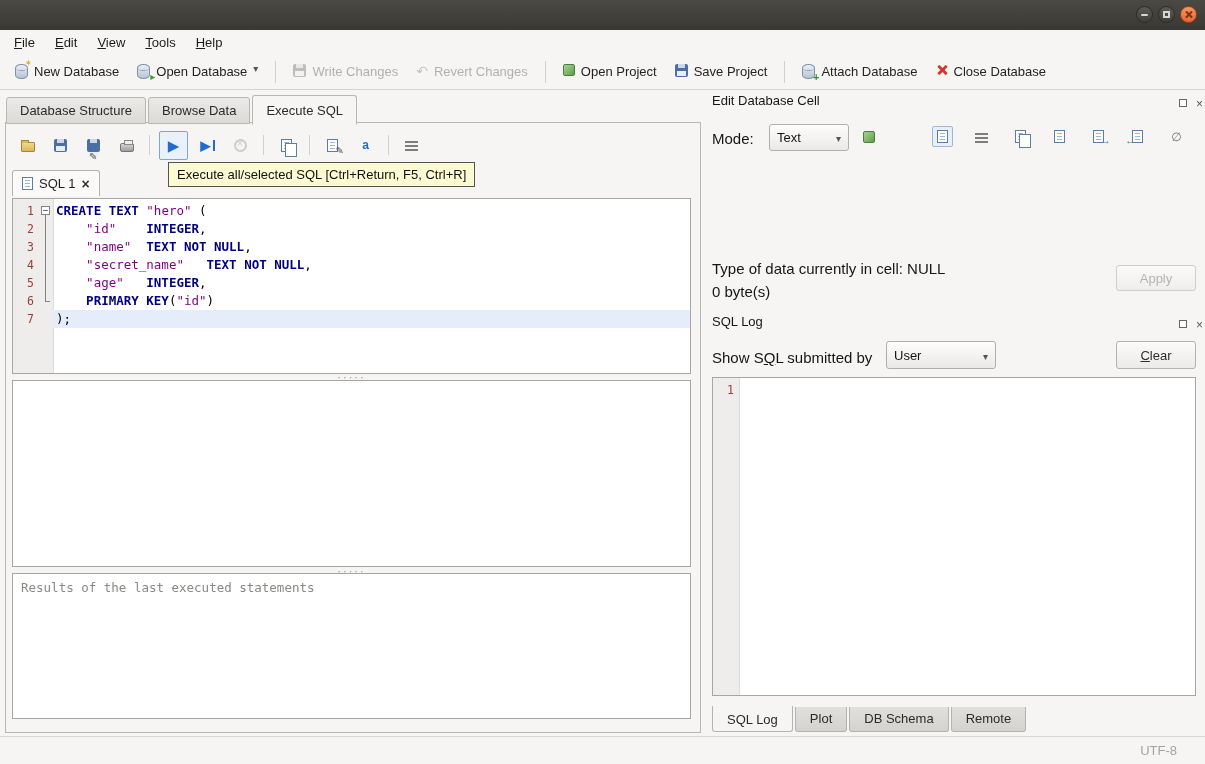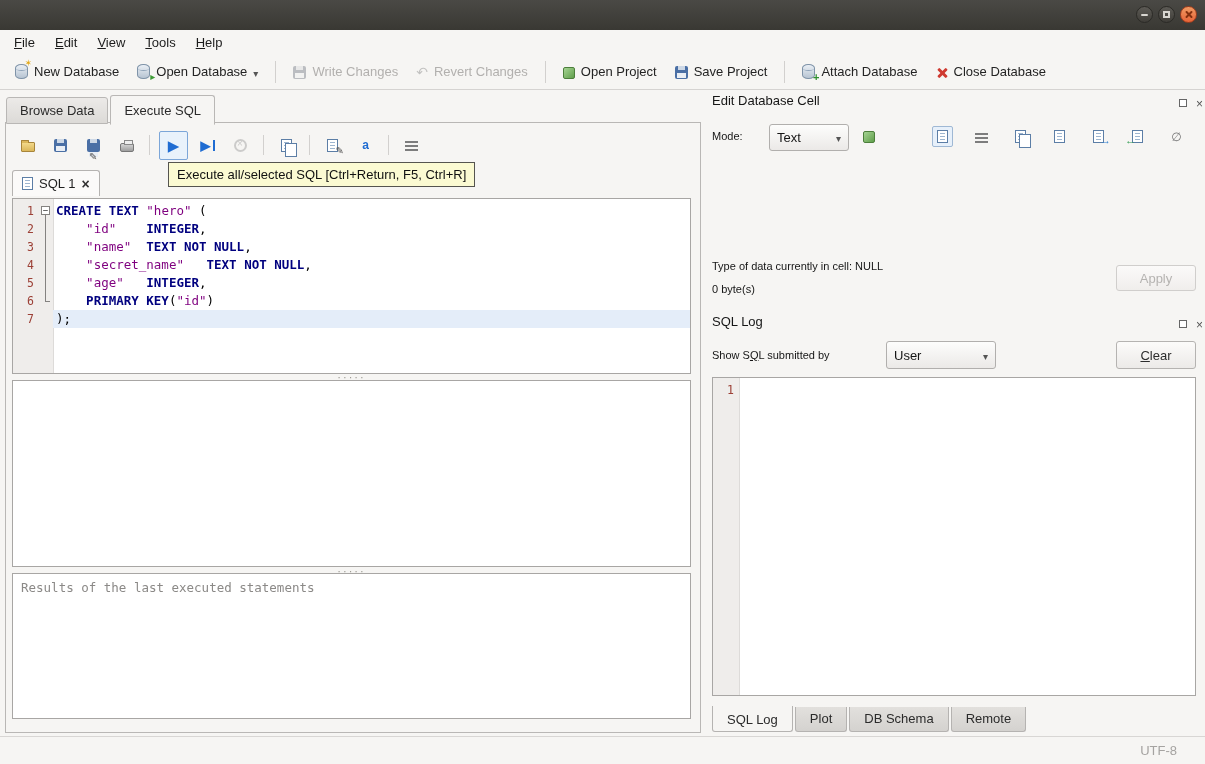--- a/index.html
+++ b/index.html
@@ -23,21 +23,21 @@
 
   
   .menubar{position:absolute;left:0;top:30px;width:100%;height:24px;background:#f6f5f3;display:flex;align-items:center;padding-left:4px;box-sizing:border-box;}
   .menu-item{padding:3px 10px;font-size:13px;color:#1c1c1c;}
   .mn{display:inline-block;}
   .mn::first-letter{text-decoration:underline;}
 
   
   .toolbar{position:absolute;left:0;top:54px;width:100%;height:36px;background:#f6f5f3;
     border-bottom:1px solid #d5d3d1;display:flex;align-items:center;padding-left:6px;box-sizing:border-box;}
-  .tb-item{display:flex;align-items:flex-end;gap:6px;padding:5px 9px;border-radius:3px;font-size:13px;color:#242424;}
+  .tb-item{display:flex;align-items:flex-start;gap:6px;padding:5px 9px;border-radius:3px;font-size:13px;color:#242424;}
   .tb-item .lbl{font-size:13px;}
   .tb-item.disabled .lbl{color:#b2b0ae;}
   .tb-item.disabled .icon{opacity:.4;filter:grayscale(.8);}
   .tb-sep{width:1px;height:22px;background:#d2d0ce;margin:0 8px;}
 
   
   .icon{display:inline-block;vertical-align:middle;line-height:1;box-sizing:border-box;}
   .i-db{width:13px;height:15px;position:relative;background:linear-gradient(#eaeff5,#b7c4d2);
     border:1px solid #7f93a8;border-radius:6px/4px;}
   .i-db::before{content:"";position:absolute;left:0;right:0;top:1px;height:4px;border-bottom:1px solid #90a4b9;border-radius:50%;}
@@ -133,21 +133,21 @@
   .arr::after{content:"▾";color:#555;font-size:10px;}
   .btn{position:absolute;display:flex;align-items:center;justify-content:center;box-sizing:border-box;
     background:linear-gradient(#fcfbfa,#eceae8);border:1px solid #b5b3b1;border-radius:3px;font-size:13px;color:#2d2d2d;}
   .btn.disabled{color:#b5b3b1;border-color:#d0cecc;background:linear-gradient(#fbfaf9,#f0eeec);}
   .mini-row{position:absolute;display:flex;align-items:center;gap:18px;}
   .mini{width:21px;height:21px;display:inline-flex;align-items:center;justify-content:center;border-radius:2px;box-sizing:border-box;}
   .mini.pressed{border:1px solid #9fb8d4;background:#e7f0fa;}
   .cell-edit{position:absolute;left:712px;top:167px;width:484px;height:74px;background:#fff;border:1px solid #a8a6a4;box-sizing:border-box;}
   .cell-edit::before{content:"";position:absolute;left:0;top:0;bottom:0;width:56px;background:#f5f4f1;border-right:1px solid #e5e3e1;}
   .null-val{position:absolute;left:6px;top:4px;font-size:13px;color:#000;z-index:1;}
-  .info-text{position:absolute;font-size:11px;color:#161616;}
+  .info-text{position:absolute;font-size:15px;color:#161616;}
   .log-area{position:absolute;left:712px;top:377px;width:484px;height:319px;background:#fff;border:1px solid #a8a6a4;box-sizing:border-box;}
   .log-area::before{content:"";position:absolute;left:0;top:0;bottom:0;width:26px;background:#efedeb;border-right:1px solid #dddbd9;}
   .log-ln{position:absolute;left:2px;top:5px;width:19px;text-align:right;font-family:"DejaVu Sans Mono",monospace;font-size:11.5px;color:#9c4036;z-index:1;}
   .logtabs{position:absolute;left:712px;top:707px;display:flex;}
   .btab{font-size:13px;color:#2b2b2b;padding:4px 14px;margin-right:2px;background:linear-gradient(#e2e0dd,#d4d2cf);
     border:1px solid #b5b3b1;border-radius:0 0 3px 3px;border-top:none;}
   .btab.active{background:#f6f5f3;margin-top:-1px;padding-top:6px;}
 
   
   .statusbar{position:absolute;left:0;top:736px;width:100%;height:28px;background:#f6f5f3;border-top:1px solid #d8d6d4;box-sizing:border-box;}
@@ -213,20 +213,21 @@
         <span class="icon i-db i-db-attach"></span>
         <span class="lbl">Attach Database</span>
       </div>
       <div class="tb-item">
         <span class="icon i-x"></span>
         <span class="lbl">Close Database</span>
       </div>
     </div>
 
   <div class="maintabs">
+      <div class="tab">Database Structure</div>
       <div class="tab">Browse Data</div>
       <div class="tab active">Execute SQL</div>
     </div>
 
   <div class="left-frame">
     <div class="etb-row">
         <span class="etb">
           <span class="icon i-folder"></span>
         </span>
         <span class="etb">

